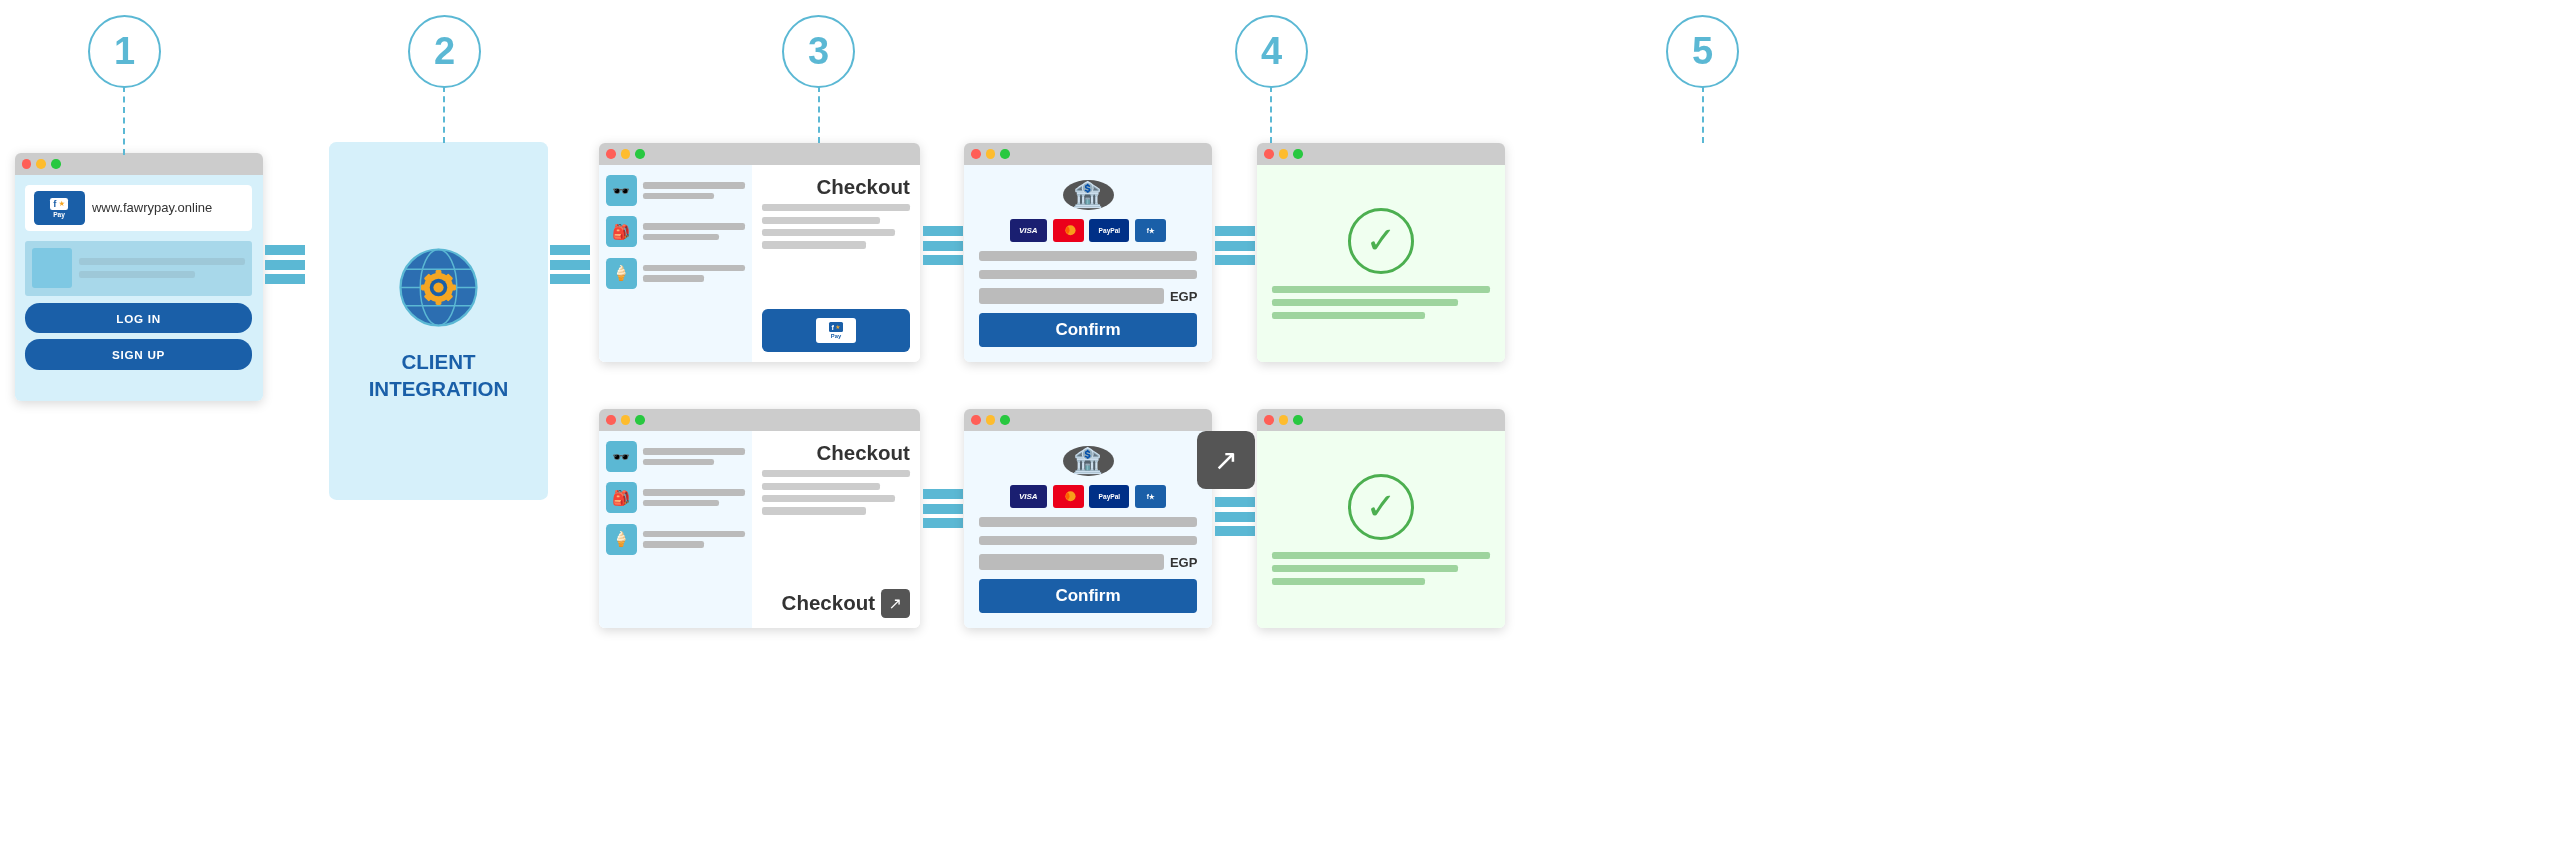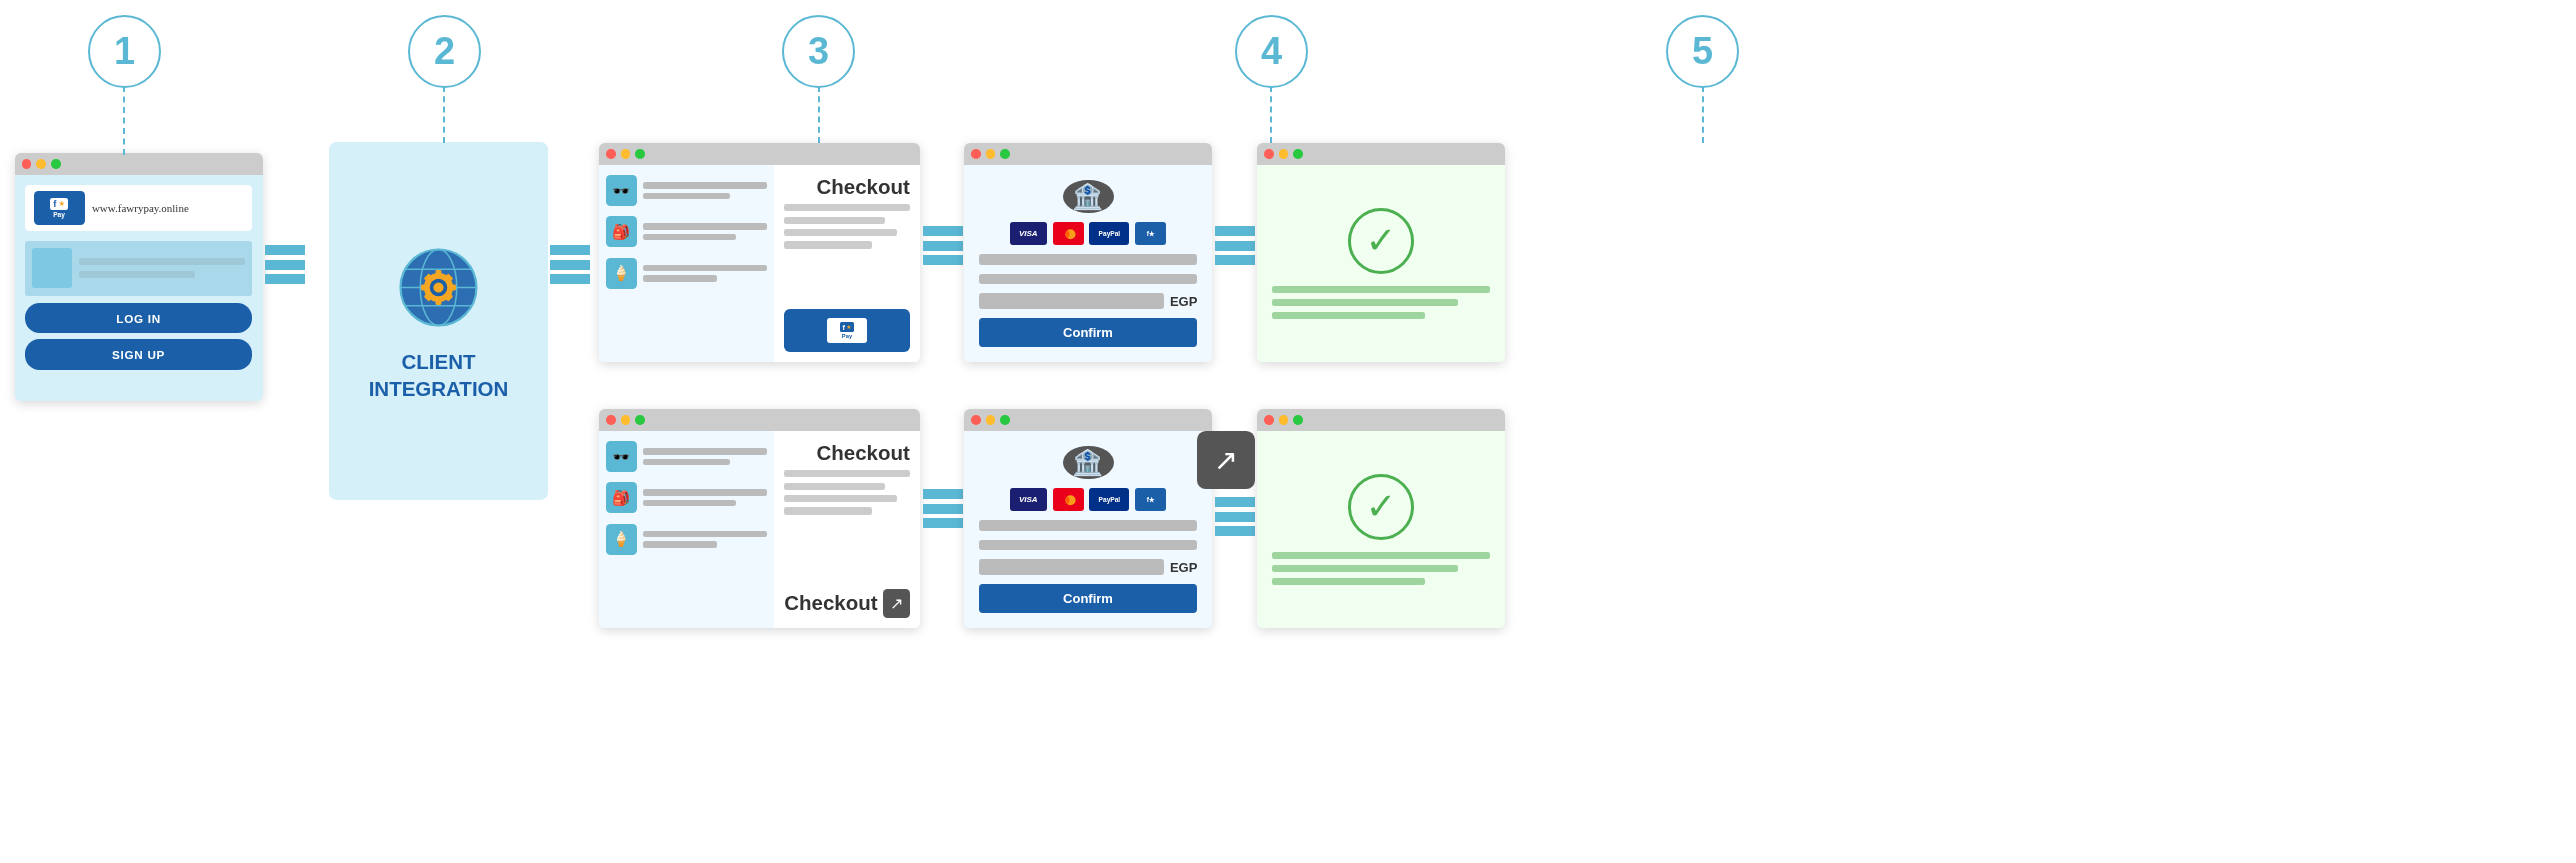--- a/index.html
+++ b/index.html
@@ -130,24 +130,23 @@
 
     .fawry-star { color: #f5a623; font-size: 7.3px; }
 
     .fawry-pay-text {
       color: #fff;
       font-size: 6.6px;
       font-weight: bold;
     }
 
     .url-text {
-      font-size: 11px;
+      font-size: 13px;
       color: #333;
       font-weight: normal;
-      font-family: Liberation Serif, serif;
     }
 
     .placeholder-block {
       background: #a8d8ea;
       border-radius: 2.9px;
       margin-bottom: 7.3px;
       display: flex;
       gap: 7.3px;
       padding: 7.3px;
     }
@@ -282,21 +281,21 @@
       flex: 1;
     }
 
     .item-line {
       height: 6.6px;
       background: #bbb;
       border-radius: 2.2px;
     }
 
     .checkout-right {
-      width: 146px;
+      width: 168px;
       padding: 10.2px;
       display: flex;
       flex-direction: column;
       gap: 5px;
     }
 
     .checkout-title {
       font-size: 20.5px;
       font-weight: bold;
       color: #333;
@@ -445,21 +444,21 @@
       color: #333;
     }
 
     .confirm-btn {
       background: #1a5fa8;
       color: #fff;
       border: none;
       border-radius: 3.7px;
       padding: 7.3px;
       width: 100%;
-      font-size: 13px;
+      font-size: 17px;
       font-weight: bold;
       cursor: pointer;
     }
 
     
     .success-window {
       border-radius: 5.8px;
       overflow: hidden;
       box-shadow: 0 2.9px 11px rgba(0,0,0,0.15);
     }

